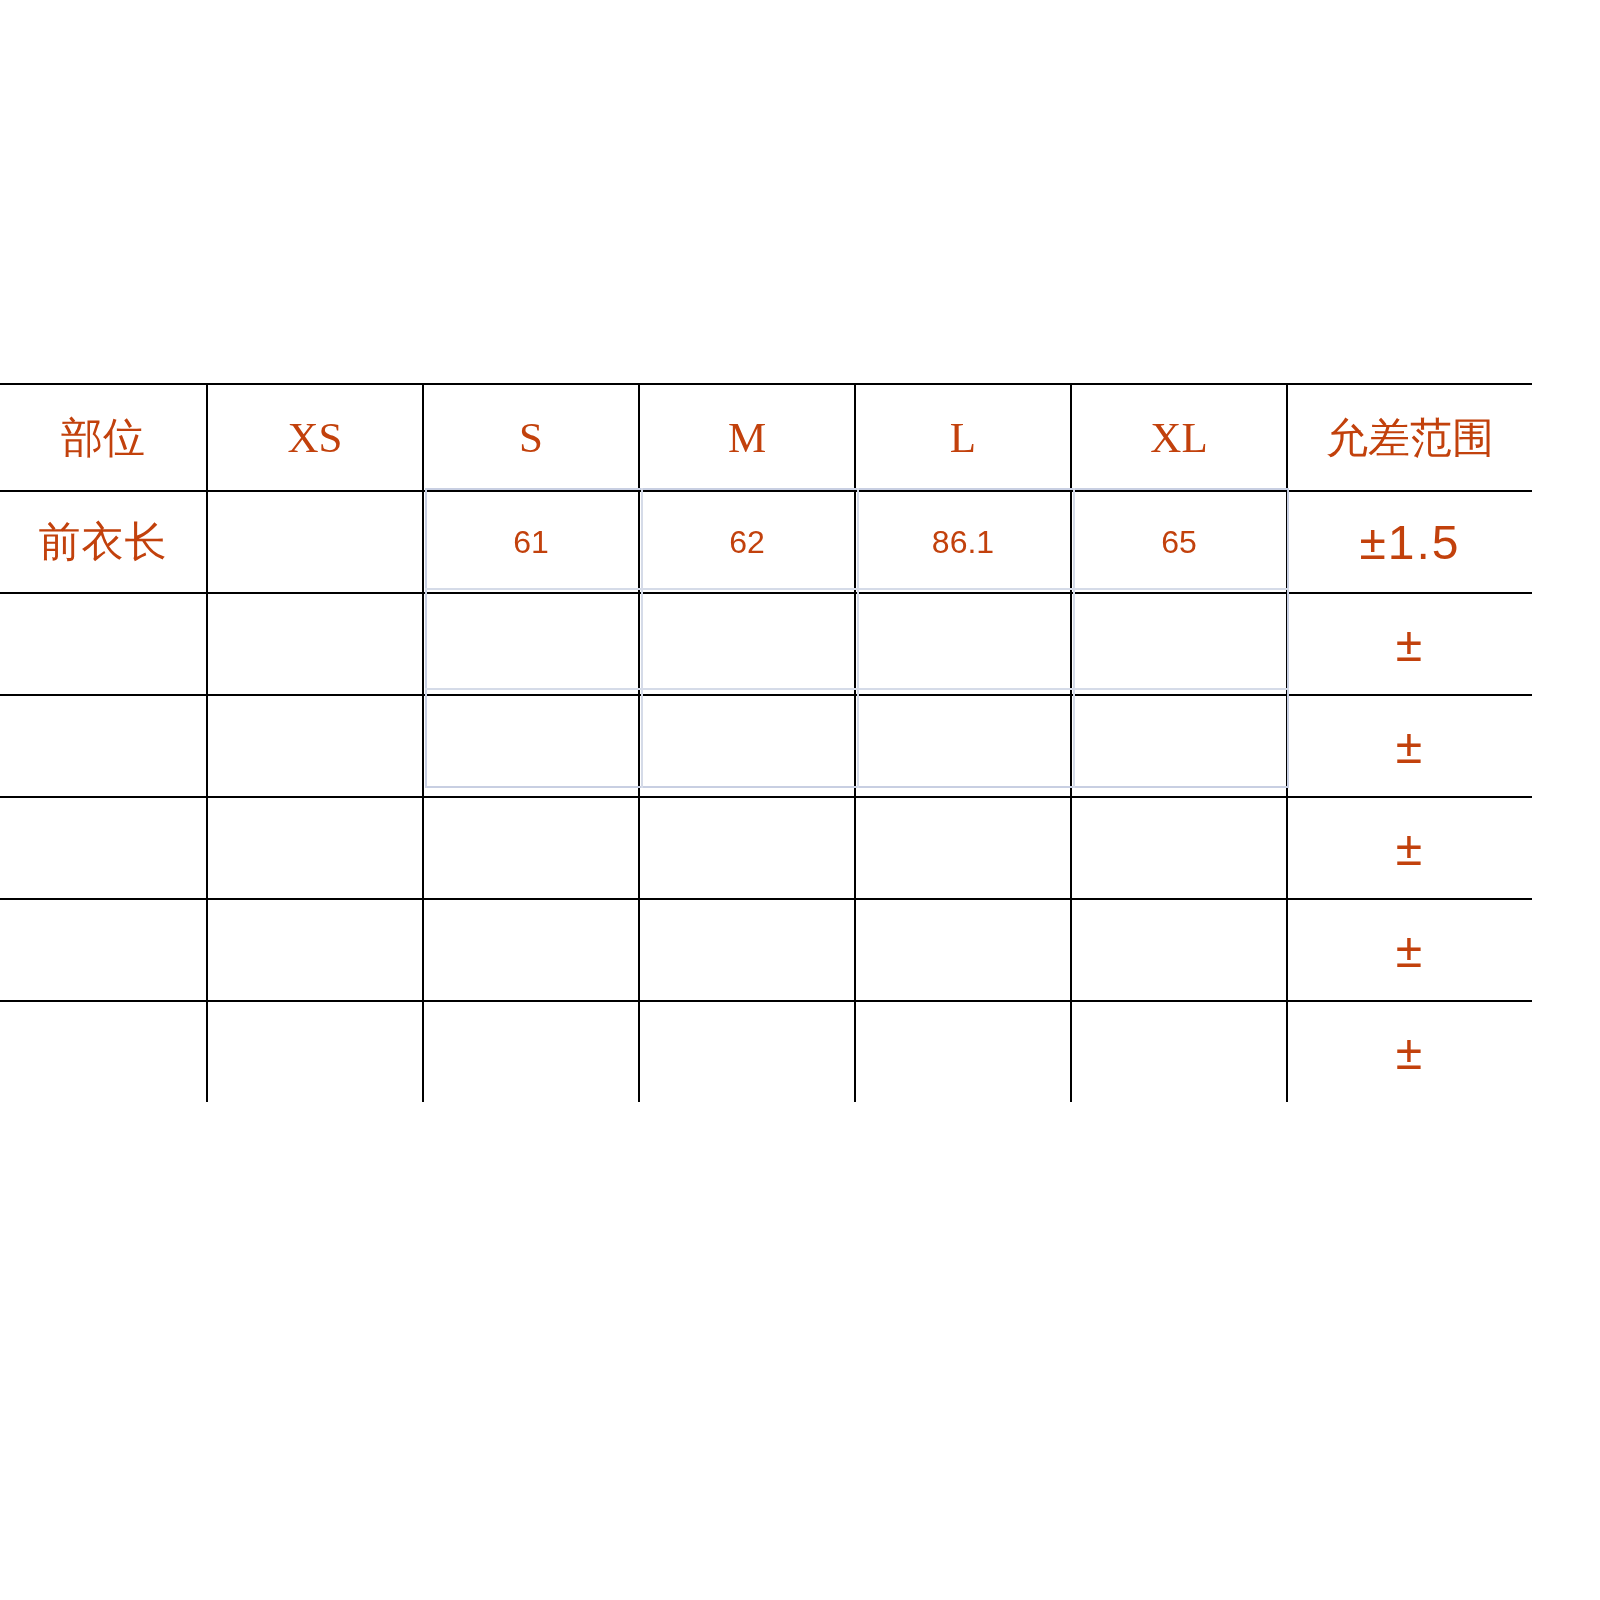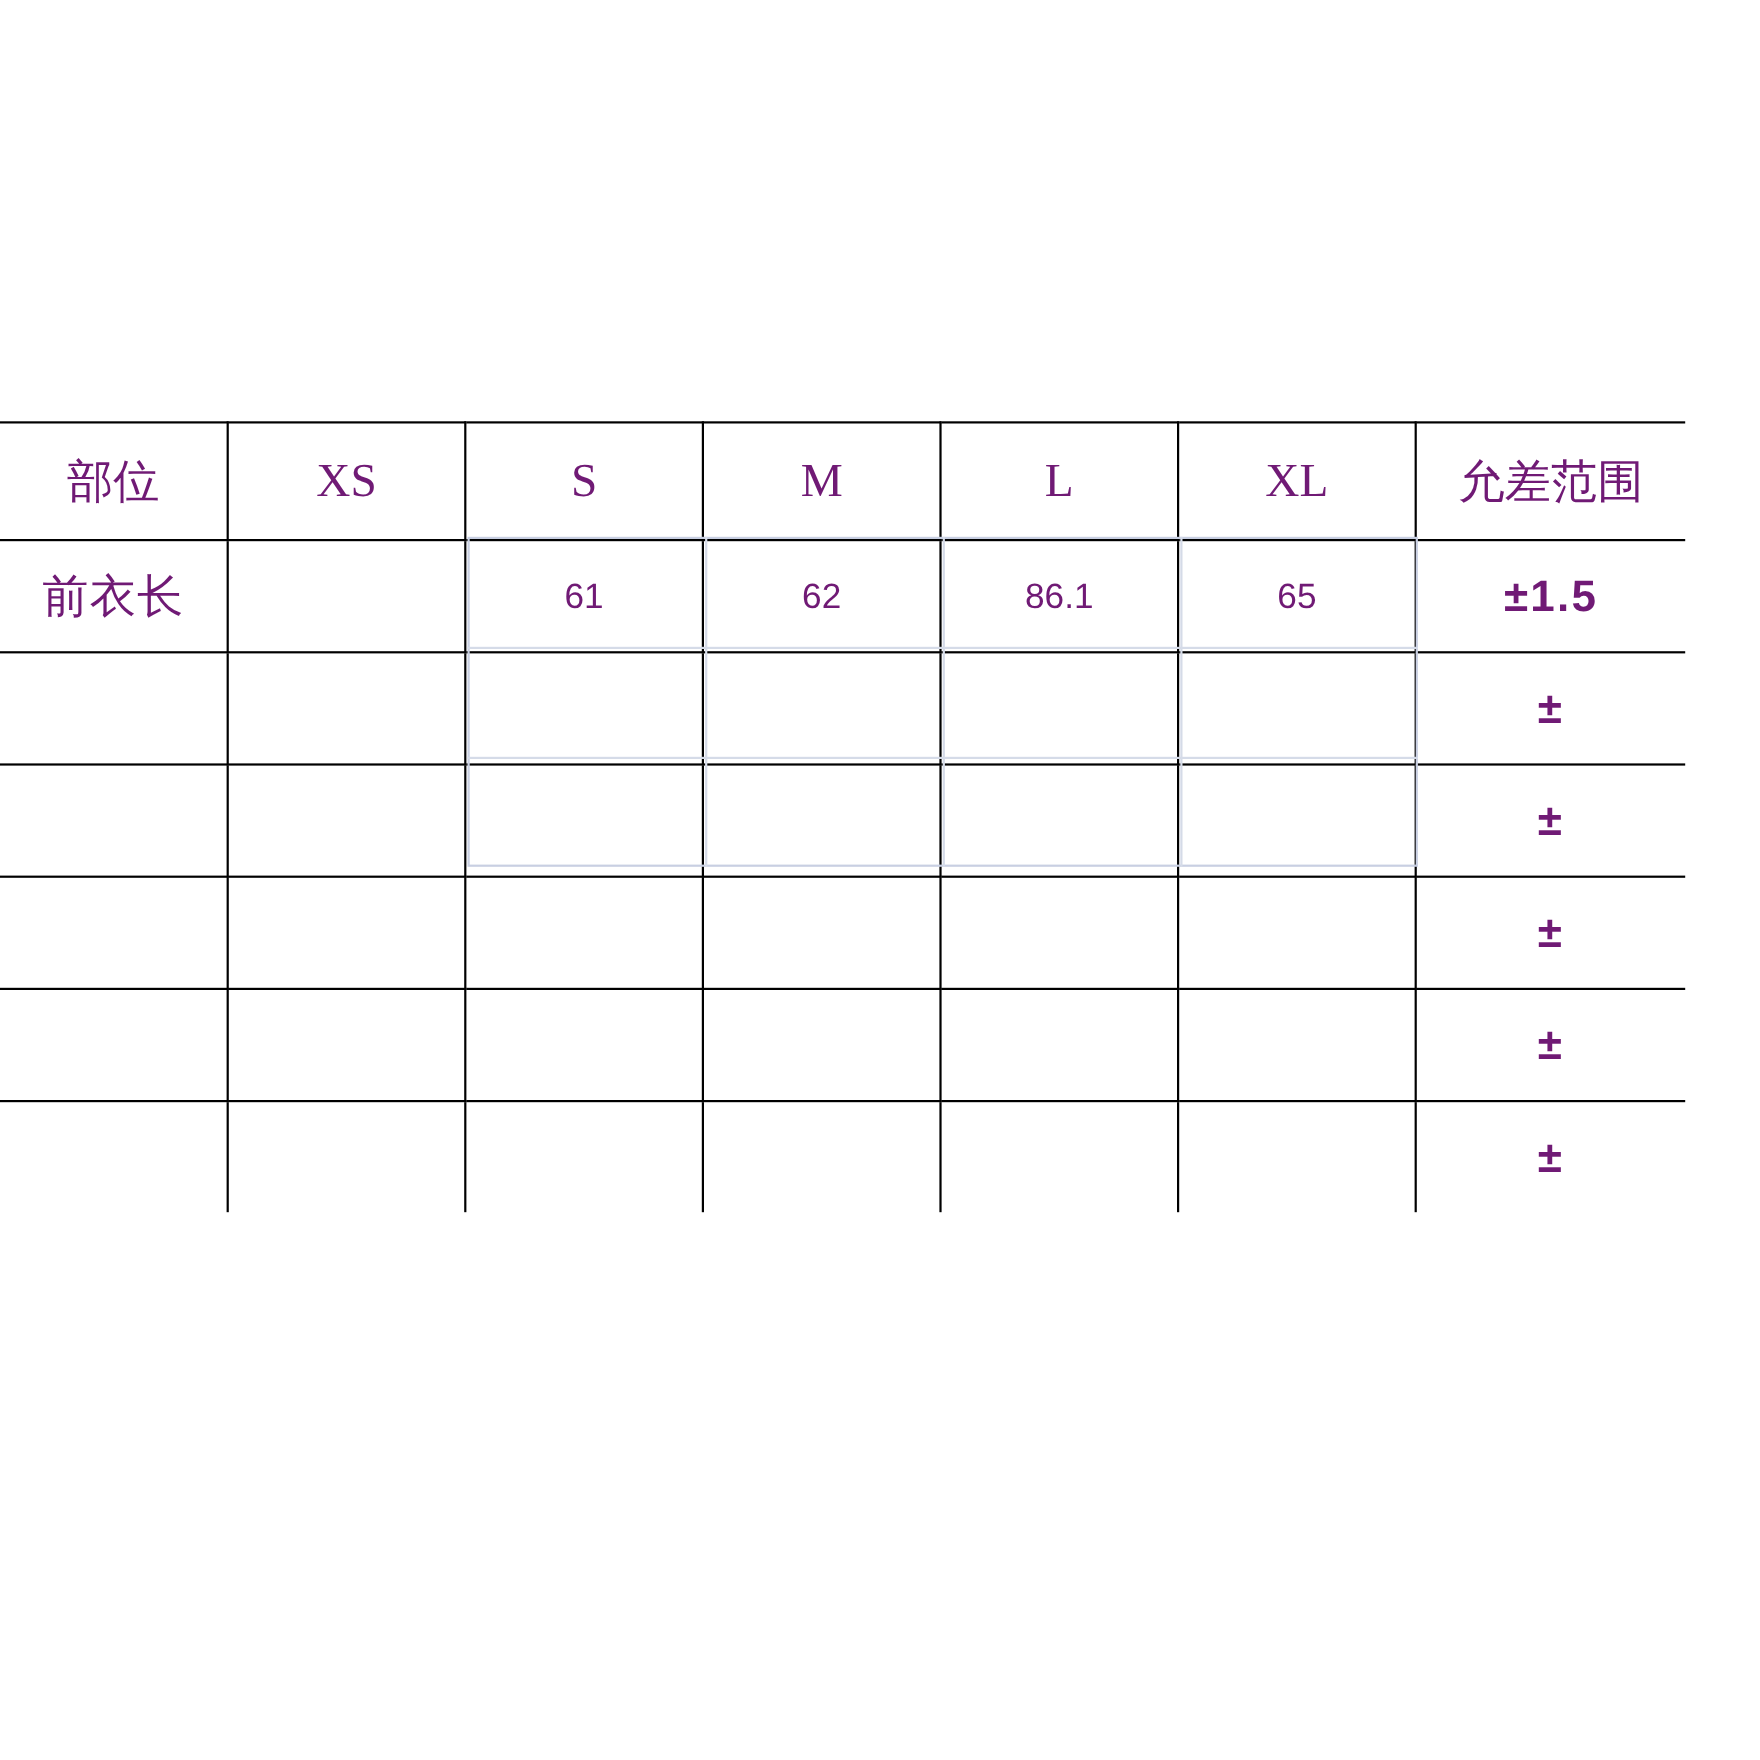--- a/index.html
+++ b/index.html
@@ -24,21 +24,21 @@
     border-collapse: collapse;
     table-layout: fixed;
     width: 1513px;
     margin: 0 0 0 0;
   }
   table.size-table td {
     border: 2px solid #000000;
     padding: 0;
     text-align: center;
     vertical-align: middle;
-    color: #701a75;
+    color: #c2410c;
     background: #ffffff;
   }
   
   table.size-table tr td:first-child {
     border-left: none;
   }
   table.size-table tr td:last-child {
     border-right: none;
   }
   table.size-table tr:last-child td {
@@ -64,24 +64,23 @@
     font-size: 42px;
     letter-spacing: 1px;
     margin-top: 21px;
   }
   .num-cell {
     font-size: 32px;
     color: #14213d;
     font-family: "Liberation Sans", sans-serif;
   }
   .tol-cell {
-    font-size: 40px;
+    font-size: 48px;
     font-family: "Liberation Sans", sans-serif;
     letter-spacing: 2px;
-    font-weight: bold;
   }
   .empty-row td {
     height: 100px;
   }
   
   .highlight-overlay {
     position: absolute;
     pointer-events: none;
     border: 2px solid #c8cfe2;
     box-sizing: border-box;

